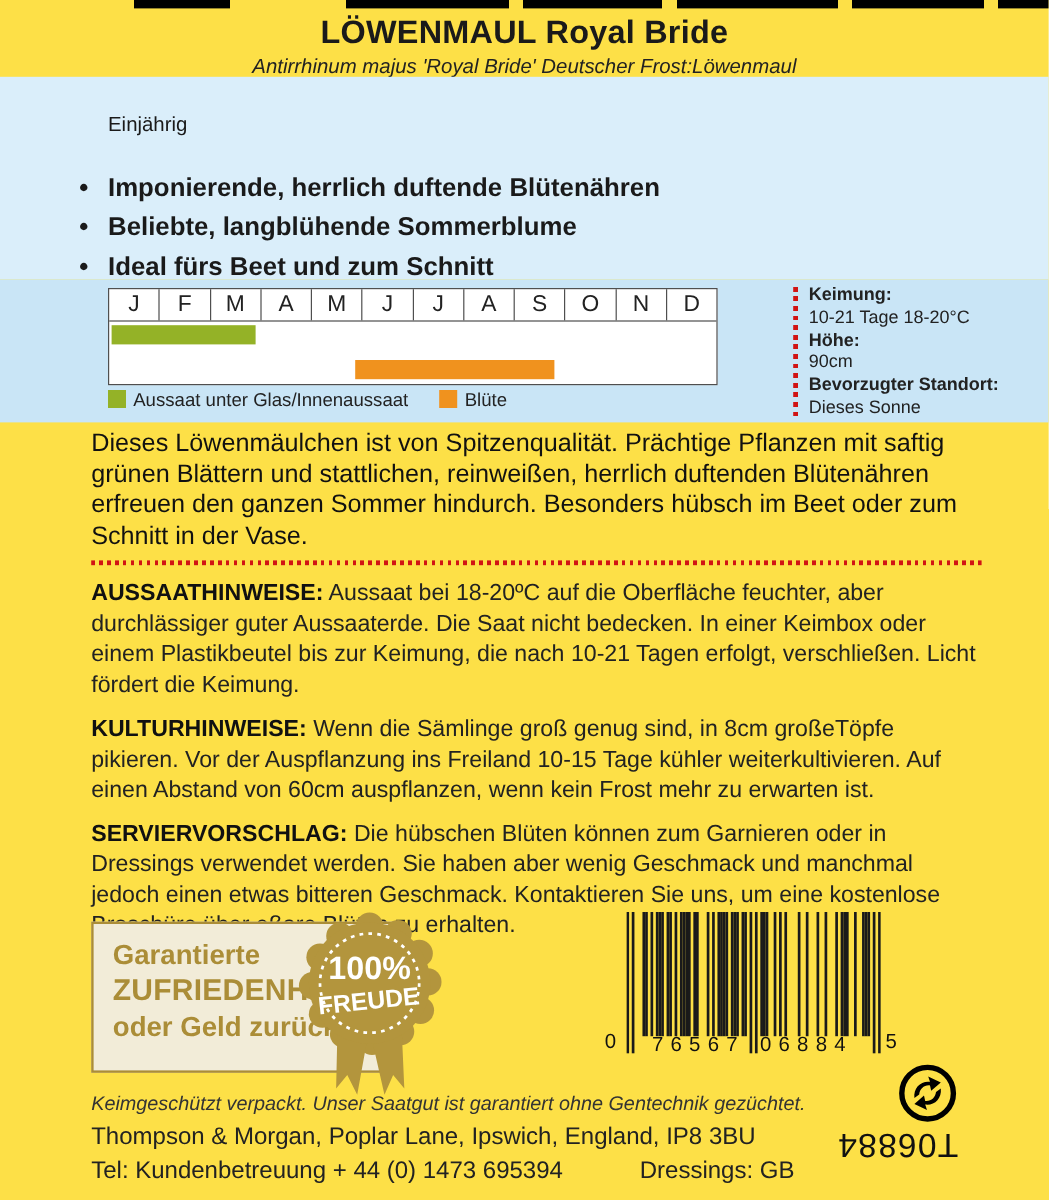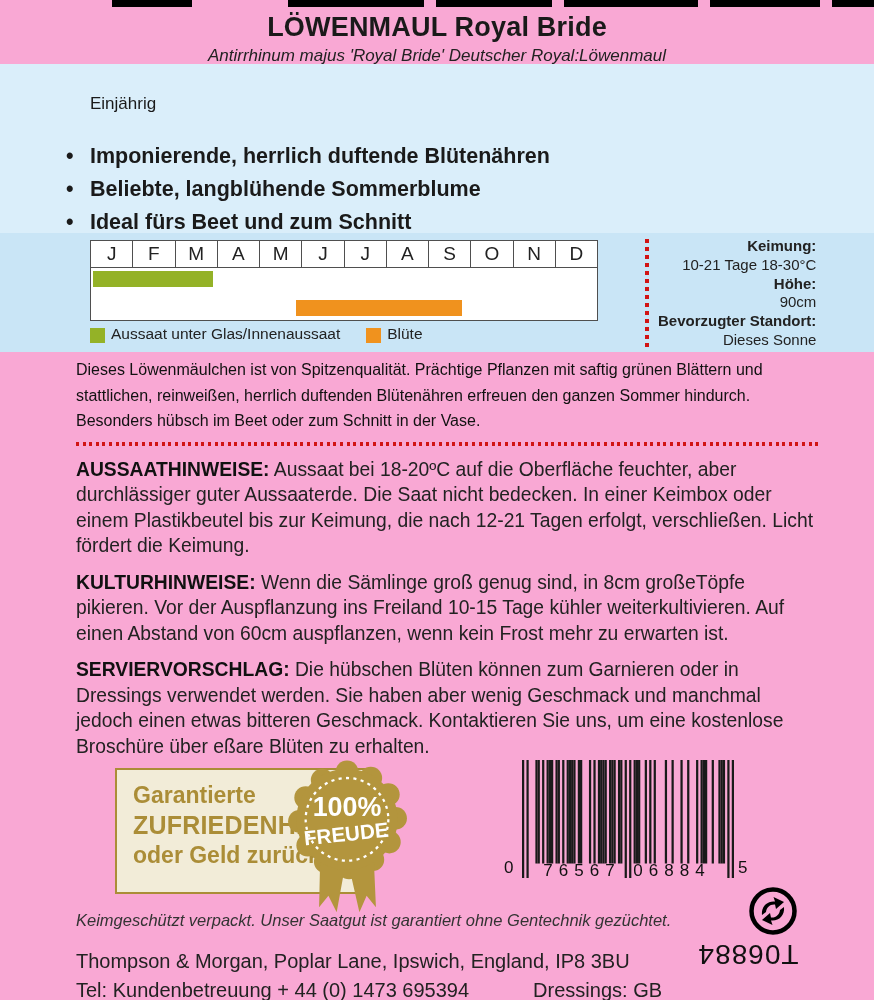--- a/index.html
+++ b/index.html
@@ -1,16 +1,16 @@
 <!DOCTYPE html>
 <html style="--blue1: #daeefa; --blue2: #c9e5f6; --green: #94b227; --orange: #f0921e; --red: #d11414; --gold: #ab8d37; --cream: #f2ecd8;"><head>
 <meta charset="utf-8">
 <style>
   html,body{margin:0;padding:0;background:#fff;}
-  #page{position:relative;width:874px;height:1000px;background:#f9a8d4;overflow:hidden;
+  #page{position:relative;width:874px;height:1000px;background:#fde047;overflow:hidden;
         font-family:"Liberation Sans",sans-serif;color:#1a1a1a;}
 
   
   .topbar{position:absolute;top:0;left:0;width:874px;height:7px;
     background:linear-gradient(90deg,
       transparent 0 112px,#000 112px 192px,transparent 192px 288px,
       #000 288px 424px,transparent 424px 436px,#000 436px 552px,
       transparent 552px 564px,#000 564px 698px,transparent 698px 710px,
       #000 710px 820px,transparent 820px 832px,#000 832px 874px);}
 
@@ -25,73 +25,73 @@
   .bullets li .dot{position:absolute;left:0;top:0;font-weight:bold;}
 
   .band-cal{position:absolute;top:233px;left:0;width:874px;height:119px;background:var(--blue2);}
   .cal{position:absolute;left:90px;top:7px;width:506px;background:#fff;border:1px solid #4f4f4f;}
   .cal-months{display:flex;height:26px;border-bottom:1px solid #4f4f4f;}
   .cal-months span{flex:1;text-align:center;font-size:19px;line-height:26px;color:#222;
                    border-right:1px solid #4f4f4f;}
   .cal-months span:last-child{border-right:none;}
   .cal-body{position:relative;height:52px;}
   .cal-bar{position:absolute;height:16px;}
-  .legend{position:absolute;left:90px;top:92px;display:flex;align-items:flex-end;font-size:15.5px;color:#222;}
+  .legend{position:absolute;left:90px;top:92px;display:flex;align-items:flex-start;font-size:15.5px;color:#222;}
   .sw{display:inline-block;width:15px;height:15px;margin-right:6px;}
   .sw-green{background:var(--green);}
   .sw-orange{background:var(--orange);margin-left:26px;}
 
-  .facts{position:absolute;left:645px;top:4px;display:flex;text-align:right;}
+  .facts{position:absolute;left:661px;top:4px;display:flex;}
   .dotv{width:4px;height:110px;margin-top:2px;
         background:repeating-linear-gradient(180deg,var(--red) 0 4px,transparent 4px 8px);}
   .facts-list{margin-left:9px;font-size:15px;line-height:18.8px;color:#222;}
   .fact-label{font-weight:bold;}
 
   main{position:absolute;left:76px;top:357px;width:742px;}
-  .desc{margin:0;font-size:16px;line-height:25.5px;color:#111;}
+  .desc{margin:0;font-size:21px;line-height:25.5px;color:#111;}
   .doth{height:4px;margin:8px 0 2px 0;width:742px;
         background:repeating-linear-gradient(90deg,var(--red) 0 3px,transparent 3px 6.6px);}
   .section{margin:11px 0 0 0;font-size:19.3px;line-height:25.5px;color:#222;}
   .section strong{color:#111;text-align:right;}
 
   .badge{position:absolute;left:76px;top:768px;width:254px;height:122px;
-         background:var(--cream);border:2px solid var(--gold);margin-left:39px;}
+         background:var(--cream);border:2px solid var(--gold);}
   .badge-text{padding:10px 0 0 16px;font-weight:bold;color:var(--gold);line-height:30px;}
   .bt1,.bt3{font-size:23px;}
   .bt2{font-size:25px;letter-spacing:.2px;}
   .rosette{position:absolute;left:168px;top:-14px;width:124px;height:168px;}
 
   .barcode{position:absolute;left:502px;top:760px;width:252px;height:126px;}
   .bars{position:absolute;left:20px;top:0;width:212px;height:118px;}
   .bc-digit{position:absolute;font-size:17px;color:#111;}
   .bc-left{left:2px;top:98px;}
   .bc-g1{left:34px;top:101px;width:92px;text-align:center;letter-spacing:6px;}
   .bc-g2{left:124px;top:101px;width:92px;text-align:center;letter-spacing:6px;}
   .bc-right{left:236px;top:98px;}
 
   footer{position:absolute;left:76px;top:894px;width:670px;}
   .gm{font-style:italic;font-size:16.5px;color:#333;margin-top:17px;}
-  .addr{font-size:20px;margin-top:20px;color:#222;}
+  .addr{font-size:20px;margin-top:6px;color:#222;}
   .telrow{font-size:20px;margin-top:6px;color:#222;display:flex;}
   .origin{margin-left:64px;}
 
   .greendot{position:absolute;left:748px;top:886px;width:50px;height:50px;}
   .batch{position:absolute;left:692px;top:934px;width:112px;height:36px;
          font-size:28px;color:#111;text-align:center;transform:rotate(180deg);letter-spacing:1px;}
 </style>
 </head>
 <body>
 
 <div id="page">
 
   <div class="topbar"></div>
 
   <header>
     <h1>LÖWENMAUL Royal Bride</h1>
-    <div class="subtitle">Antirrhinum majus 'Royal Bride'  Deutscher Royal:Löwenmaul</div>
+    <div class="subtitle">Antirrhinum majus 'Royal Bride'  Deutscher Frost:Löwenmaul</div>
   </header>
 
   <div class="band-top">
     <div class="lifecycle">Einjährig</div>
     <ul class="bullets">
       <li><span class="dot">•</span><span>Imponierende, herrlich duftende Blütenähren</span></li>
       <li><span class="dot">•</span><span>Beliebte, langblühende Sommerblume</span></li>
       <li><span class="dot">•</span><span>Ideal fürs Beet und zum Schnitt</span></li>
     </ul>
   </div>
@@ -120,33 +120,33 @@
     <div class="legend">
       <span class="sw sw-green"></span>
       <span>Aussaat unter Glas/Innenaussaat</span>
       <span class="sw sw-orange"></span>
       <span>Blüte</span>
     </div>
     <div class="facts">
       <div class="dotv"></div>
       <div class="facts-list">
         <div class="fact-label">Keimung:</div>
-        <div class="fact-value">10-21 Tage 18-30°C</div>
+        <div class="fact-value">10-21 Tage 18-20°C</div>
         <div class="fact-label">Höhe:</div>
         <div class="fact-value">90cm</div>
         <div class="fact-label">Bevorzugter Standort:</div>
         <div class="fact-value">Dieses Sonne</div>
       </div>
     </div>
   </div>
 
   <main>
     <p class="desc">Dieses Löwenmäulchen ist von Spitzenqualität. Prächtige Pflanzen mit saftig grünen Blättern und stattlichen, reinweißen, herrlich duftenden Blütenähren erfreuen den ganzen Sommer hindurch. Besonders hübsch im Beet oder zum Schnitt in der Vase.</p>
     <div class="doth"></div>
-    <p class="section"><strong>AUSSAATHINWEISE:</strong> <span>Aussaat bei 18-20ºC auf die Oberfläche feuchter, aber durchlässiger guter Aussaaterde. Die Saat nicht bedecken. In einer Keimbox oder einem Plastikbeutel bis zur Keimung, die nach 12-21 Tagen erfolgt, verschließen. Licht fördert die Keimung.</span></p>
+    <p class="section"><strong>AUSSAATHINWEISE:</strong> <span>Aussaat bei 18-20ºC auf die Oberfläche feuchter, aber durchlässiger guter Aussaaterde. Die Saat nicht bedecken. In einer Keimbox oder einem Plastikbeutel bis zur Keimung, die nach 10-21 Tagen erfolgt, verschließen. Licht fördert die Keimung.</span></p>
     <p class="section"><strong>KULTURHINWEISE:</strong> <span>Wenn die Sämlinge groß genug sind, in 8cm großeTöpfe pikieren. Vor der Auspflanzung ins Freiland 10-15 Tage kühler weiterkultivieren. Auf einen Abstand von 60cm auspflanzen, wenn kein Frost mehr zu erwarten ist.</span></p>
     <p class="section"><strong>SERVIERVORSCHLAG:</strong> <span>Die hübschen Blüten können zum Garnieren oder in Dressings verwendet werden. Sie haben aber wenig Geschmack und manchmal jedoch einen etwas bitteren Geschmack. Kontaktieren Sie uns, um eine kostenlose Broschüre über eßare Blüten zu erhalten.</span></p>
   </main>
 
   <div class="badge">
     <div class="badge-text">
       <div class="bt1">Garantierte</div>
       <div class="bt2">ZUFRIEDENHEIT -</div>
       <div class="bt3">oder Geld zurück</div>
     </div>

